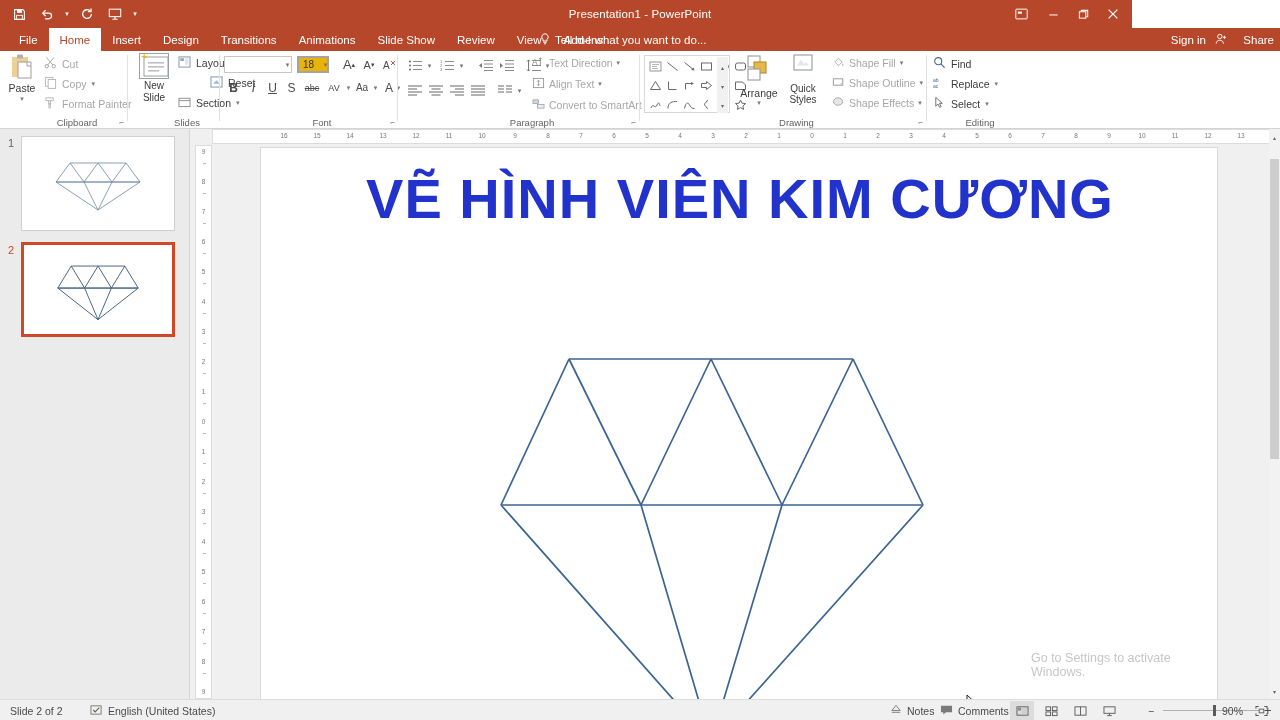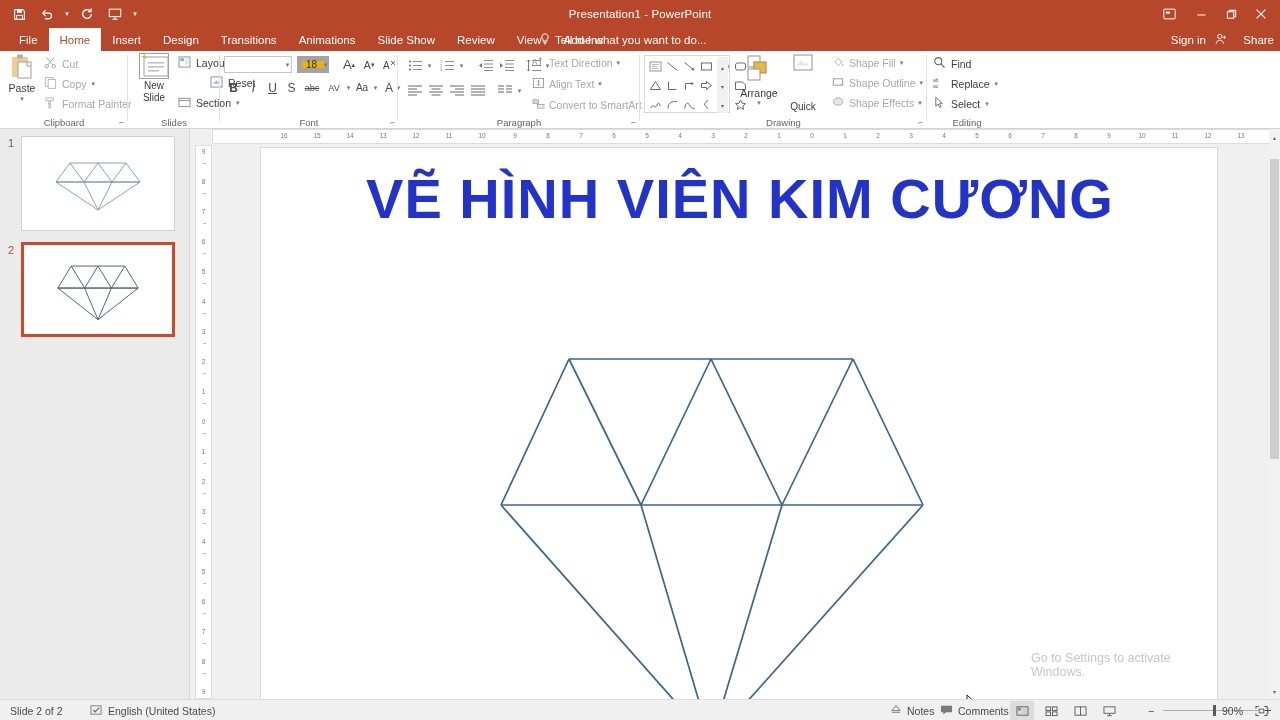--- a/index.html
+++ b/index.html
@@ -6,21 +6,21 @@
   html, body {
     width: 1280px; height: 720px;
     overflow: hidden;
     font-family: "Liberation Sans", sans-serif;
     background: #fff;
   }
   #app { position: relative; width: 1280px; height: 720px; }
 
   
   .titlebar {
-    position: absolute; top: 0; left: 0; width: 1280px; height: 28px;
+    position: absolute; top: 0; left: 0; width: 1132px; height: 28px;
     background: #b7472a;
   }
   .qat { position: absolute; left: 6px; top: 0; height: 28px; display: flex; align-items: center; gap: 2px; }
   .qat-btn {
     width: 26px; height: 24px; display: flex; align-items: center; justify-content: center;
     color: #fff; font-size: 13px; line-height: 1;
   }
   .qat-btn svg { display:block; }
   .qat-caret { width: 10px; height: 24px; display:flex; align-items:center; justify-content:center; color:#fff; font-size:7px;}
   .win-title {
@@ -57,21 +57,21 @@
     color: #fff; font-size: 11.5px;
   }
 
   
   .ribbon {
     position: absolute; top: 51px; left: 0; width: 1280px; height: 78px;
     background: #fff; border-bottom: 1px solid #d4d4d4;
   }
   .grp { position: absolute; top: 0; height: 78px; }
   .grp-label {
-    position: absolute; bottom: 1px; left: 0; width: 100%;
+    position: absolute; bottom: 1px; left: 13px; width: 100%;
     text-align: center; font-size: 9.5px; color: #636363;
   }
   .grp-div { position: absolute; top: 4px; width: 1px; height: 66px; background: #e2e2e2; }
   .dlg { position: absolute; bottom: 2px; font-size: 8px; color: #8a8a8a; }
 
   .ic { color: #595959; }
   .lbl { font-size: 10.5px; color: #3b3b3b; white-space: nowrap; }
   .lbl.dim { color: #a7a7a7; }
   .car { font-size: 7px; color: #7a7a7a; }
 
@@ -90,21 +90,21 @@
   }
   .nsico { width: 30px; height: 26px; border: 1px solid #9aa0a6; background: #fff; position: relative; }
 
   
   .fontbox {
     position: absolute; left: 4px; top: 5px; width: 68px; height: 17px;
     border: 1px solid #c6c6c6; background: #fff;
   }
   .sizebox {
     position: absolute; left: 77px; top: 5px; width: 32px; height: 17px;
-    border: 5px solid #a3a3a3; background: #eab308;
+    border: 2px solid #a3a3a3; background: #eab308;
     font-size: 10px; color: #333; display: flex; align-items: center; padding-left: 4px;
   }
   .spin { position: absolute; width: 9px; height: 17px; top: 5px; display:flex; align-items:center; justify-content:center; font-size:7px; color:#777;}
   .fbtn {
     position: absolute; display: flex; align-items: center; justify-content: center;
     font-size: 12px; color: #4a4a4a;
   }
 
   
   .pbtn { position: absolute; display: flex; align-items: center; justify-content: center; color: #5a5a5a; }
@@ -116,21 +116,21 @@
   .shcell { width: 15px; height: 16px; display: flex; align-items: center; justify-content: center; }
   .galscroll { position: absolute; right: 1px; top: 1px; width: 11px; height: 56px; background: #f1f1f1; }
   .galsc-b { width: 11px; height: 18px; display:flex; align-items:center; justify-content:center; font-size:6px; color:#666;}
 
   .arrange {
     position: absolute; left: 98px; top: 2px; width: 42px; height: 66px;
     display: flex; flex-direction: column; align-items: center; gap: 0px;
   }
   .quickstyles {
     position: absolute; left: 142px; top: 2px; width: 42px; height: 66px;
-    display: flex; flex-direction: column; align-items: center; gap: 18px;
+    display: flex; flex-direction: column; align-items: center; gap: 0px;
   }
   .shapeline { position: absolute; display: flex; align-items: center; gap: 4px; font-size: 10.5px; }
 
   .editline { position: absolute; display: flex; align-items: center; gap: 5px; font-size: 10.5px; }
 
   
   .workarea { position: absolute; top: 129px; left: 0; width: 1280px; height: 570px; background: #f0f0f0; }
 
   .thumbpane {
     position: absolute; left: 0; top: 0; width: 190px; height: 570px;

